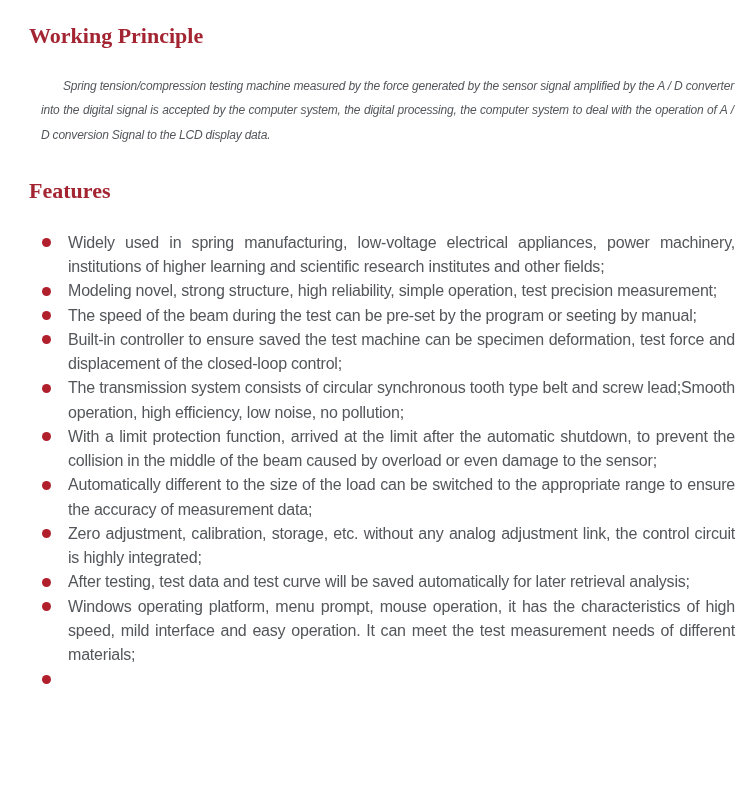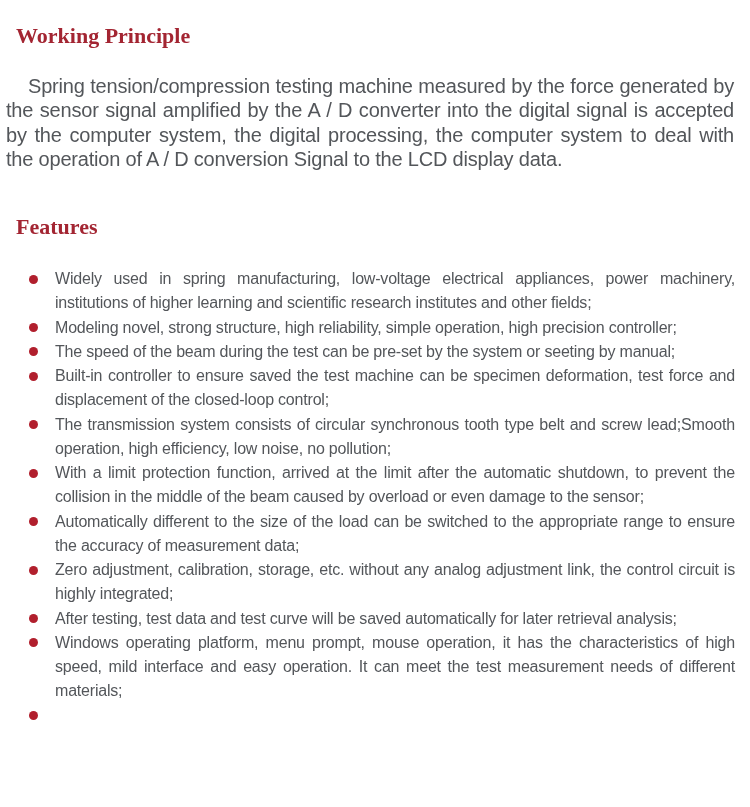--- a/index.html
+++ b/index.html
@@ -10,39 +10,40 @@
   }
   * { box-sizing: border-box; }
   html, body { margin: 0; padding: 0; }
   body {
     width: 750px;
     height: 807px;
     overflow: hidden;
     background: var(--page-bg);
     font-family: "Liberation Sans", "DejaVu Sans", sans-serif;
   }
-  .page { width: 750px; height: 594px; position: relative; }
+  .page { width: 750px; height: 594px; position: relative; padding-left: 13px; }
   h1.sec-heading {
     font-family: "Liberation Serif", "DejaVu Serif", serif;
     font-weight: bold;
     font-size: 22px;
     line-height: 24px;
     color: var(--heading);
     margin: 0 15px 0 16px;
   }
   h1.wp-heading { padding-top: 24px; }
-  h1.ft-heading { margin-top: 44px; }
+  h1.ft-heading { margin-top: 32px; }
   p.body-paragraph {
     color: var(--text);
-    font-size: 20px;
+    font-size: 12px;
     line-height: 24.3px;
     letter-spacing: -0.2px;
     text-align: justify;
     text-indent: 22px;
-    margin: 26px 16px 0 6px;
+    margin: 26px 16px 0 28px;
+    font-style: italic;
   }
   ul.feature-list {
     list-style: none;
     margin: 28px 0 4px 0;
     padding: 0 15px 0 55px;
   }
   ul.feature-list li {
     position: relative;
     color: var(--text);
     font-size: 16px;
@@ -68,22 +69,22 @@
 
   <section>
     <h1 class="sec-heading wp-heading">Working Principle</h1>
     <p class="body-paragraph">Spring tension/compression testing machine measured by the force generated by the sensor signal amplified by the A / D converter into the digital signal is accepted by the computer system, the digital processing, the computer system to deal with the operation of A / D conversion Signal to the LCD display data.</p>
   </section>
 
   <section>
     <h1 class="sec-heading ft-heading">Features</h1>
     <ul class="feature-list">
         <li><span class="dot"></span><span>Widely used in spring manufacturing, low-voltage electrical appliances, power machinery, institutions of higher learning and scientific research institutes and other fields;</span></li>
-        <li><span class="dot"></span><span>Modeling novel, strong structure, high reliability, simple operation, high precision controller;</span></li>
-        <li><span class="dot"></span><span>The speed of the beam during the test can be pre-set by the system or seeting by manual;</span></li>
+        <li><span class="dot"></span><span>Modeling novel, strong structure, high reliability, simple operation, test precision measurement;</span></li>
+        <li><span class="dot"></span><span>The speed of the beam during the test can be pre-set by the program or seeting by manual;</span></li>
         <li><span class="dot"></span><span>Built-in controller to ensure saved the test machine can be specimen deformation, test force and displacement of the closed-loop control;</span></li>
         <li><span class="dot"></span><span>The transmission system consists of circular synchronous tooth type belt and screw lead;Smooth operation, high efficiency, low noise, no pollution;</span></li>
         <li><span class="dot"></span><span>With a limit protection function, arrived at the limit after the automatic shutdown, to prevent the collision in the middle of the beam caused by overload or even damage to the sensor;</span></li>
         <li><span class="dot"></span><span>Automatically different to the size of the load can be switched to the appropriate range to ensure the accuracy of measurement data;</span></li>
         <li><span class="dot"></span><span>Zero adjustment, calibration, storage, etc. without any analog adjustment link, the control circuit is highly integrated;</span></li>
         <li><span class="dot"></span><span>After testing, test data and test curve will be saved automatically for later retrieval analysis;</span></li>
         <li><span class="dot"></span><span>Windows operating platform, menu prompt, mouse operation, it has the characteristics of high speed, mild interface and easy operation. It can meet the test measurement needs of different materials;</span></li>
         <li><span class="dot"></span></li>
       </ul>
   </section>

